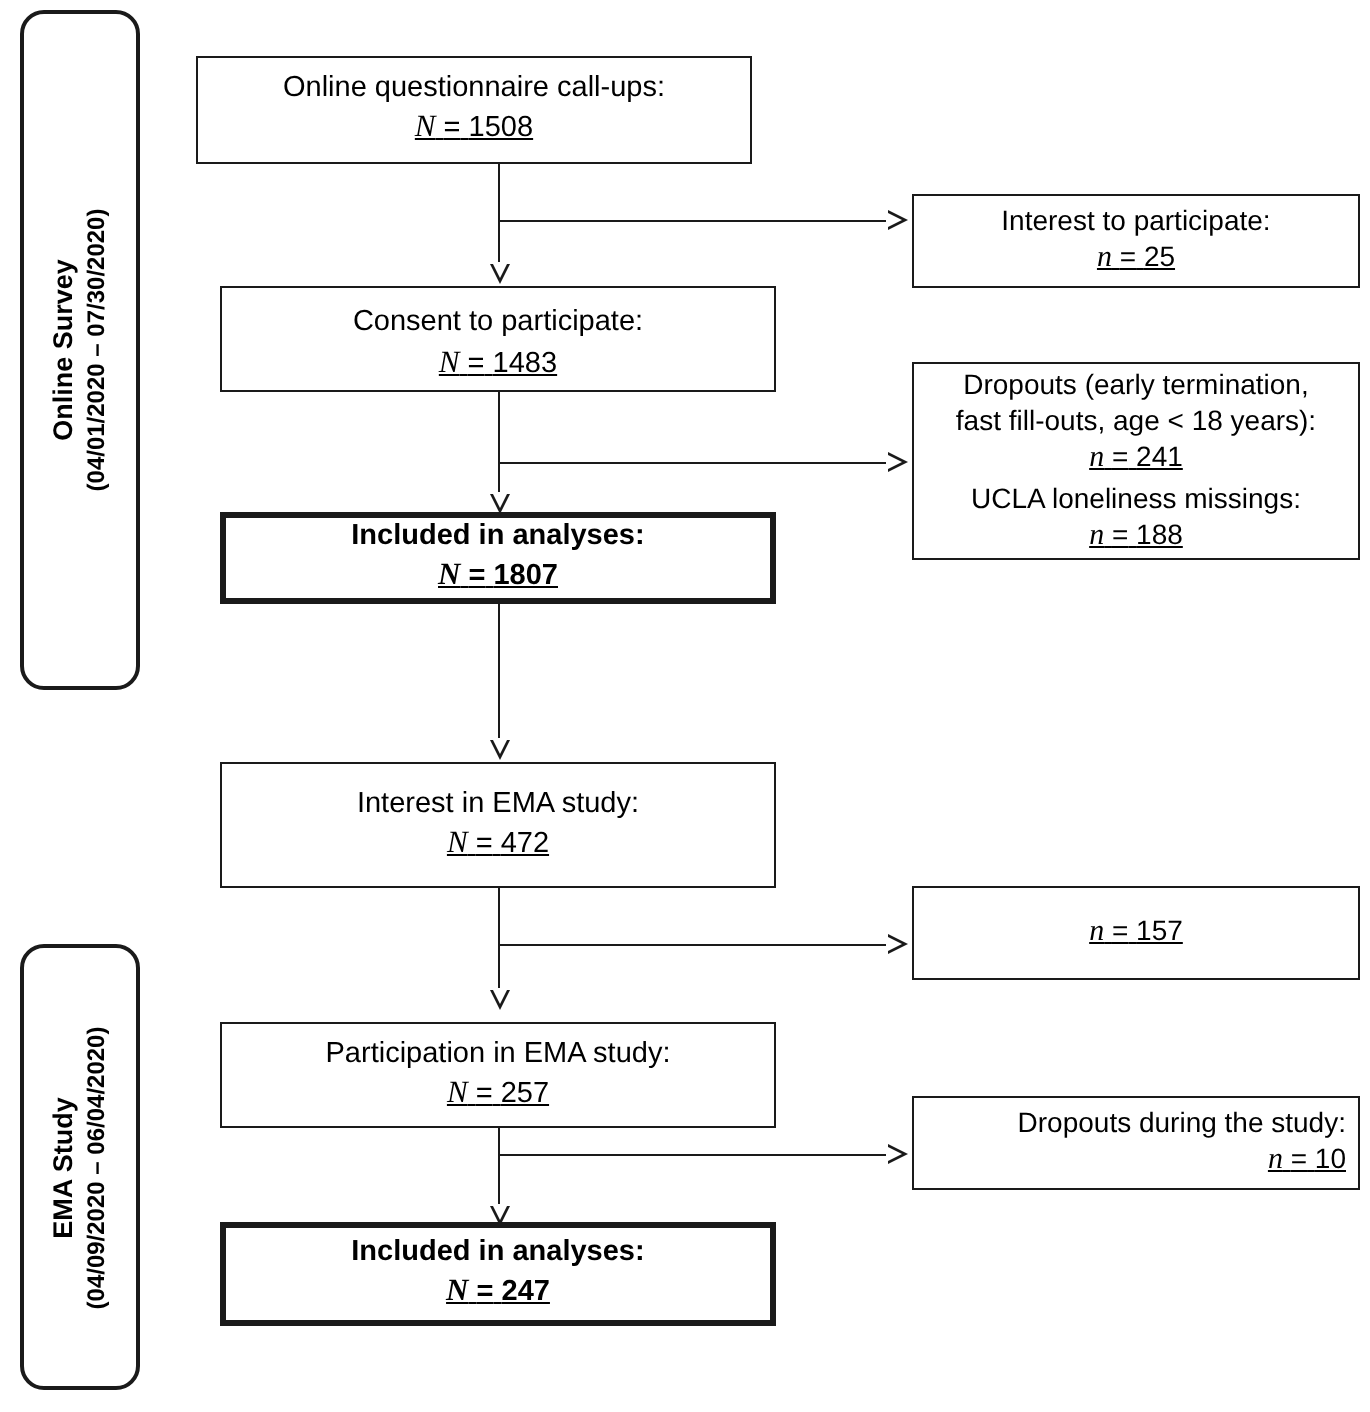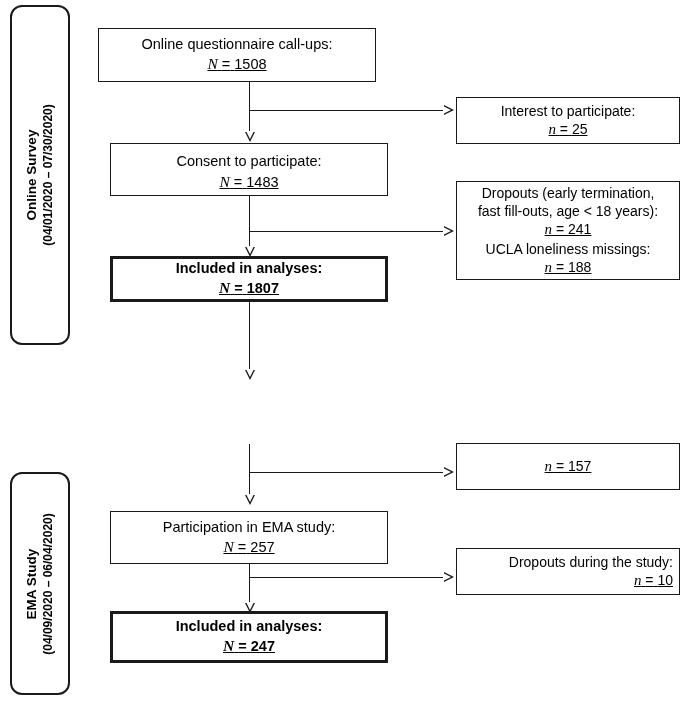--- a/index.html
+++ b/index.html
@@ -185,20 +185,24 @@
     <span class="count"><i>n</i> <span>=</span> <span>241</span></span>
     <span class="line">UCLA loneliness missings:</span>
     <span class="count"><i>n</i> <span>=</span> <span>188</span></span>
   </div>
 
   <div class="node emph" style="left:110px; top:256px; width:278px; height:46px;">
     <span class="line">Included in analyses:</span>
     <span class="count"><i>N</i> <span>=</span> <span>1807</span></span>
   </div>
 
+  <div class="node" style="left:110px; top:381px; width:278px; height:63px;">
+    <span class="line">Interest in EMA study:</span>
+    <span class="count"><i>N</i> <span>=</span> <span>472</span></span>
+  </div>
 
   <div class="node side" style="left:456px; top:443px; width:224px; height:47px;">
     <span class="count"><i>n</i> <span>=</span> <span>157</span></span>
   </div>
 
   <div class="node" style="left:110px; top:491px; width:278px; height:53px;margin-top:20px;">
     <span class="line">Participation in EMA study:</span>
     <span class="count"><i>N</i> <span>=</span> <span>257</span></span>
   </div>
 

